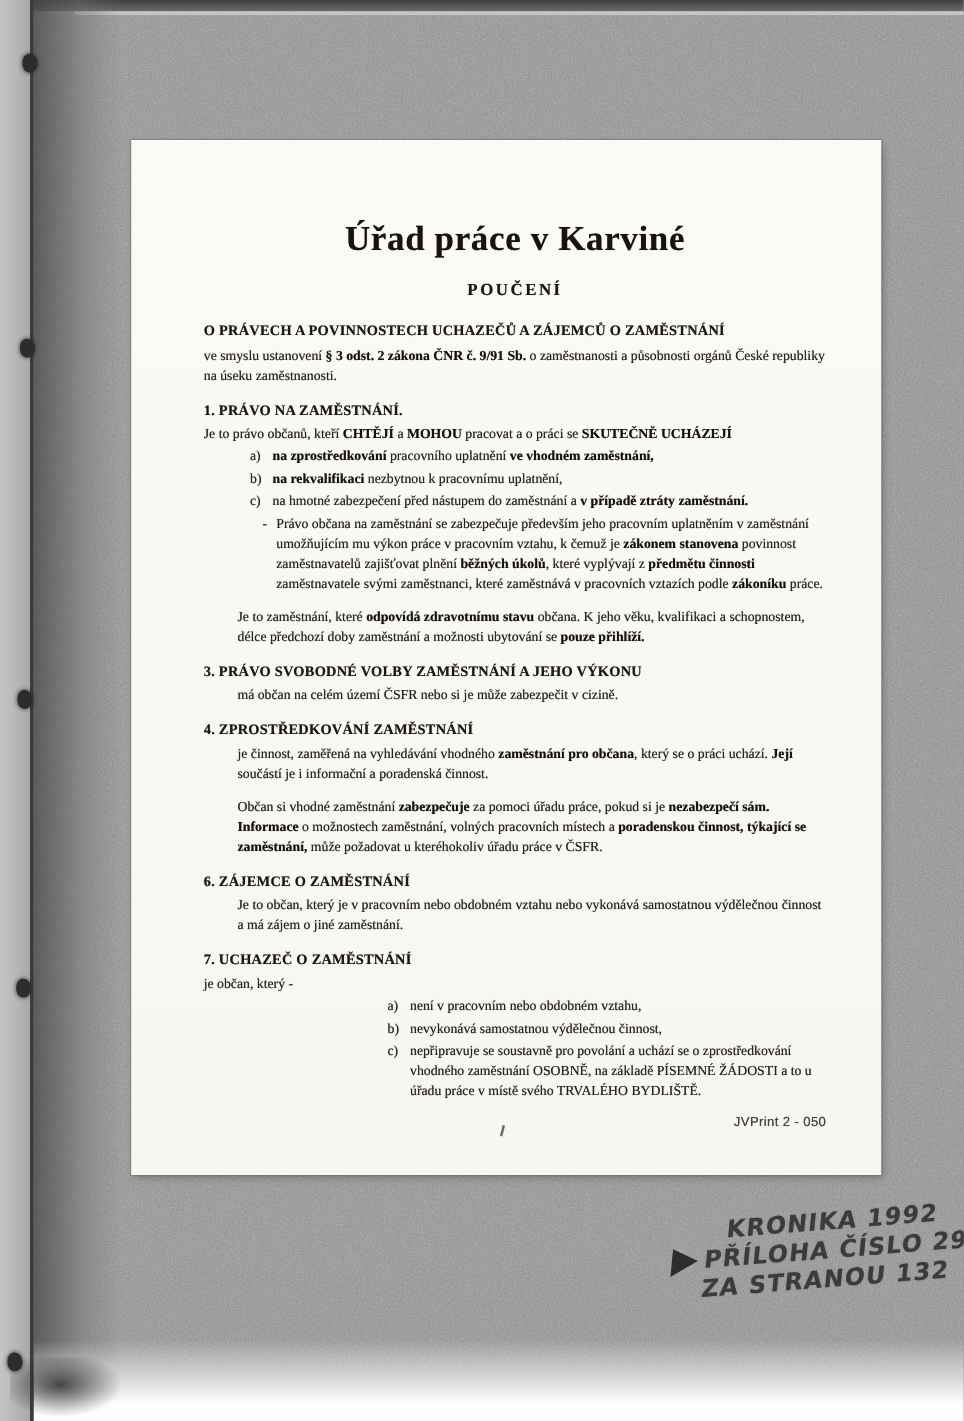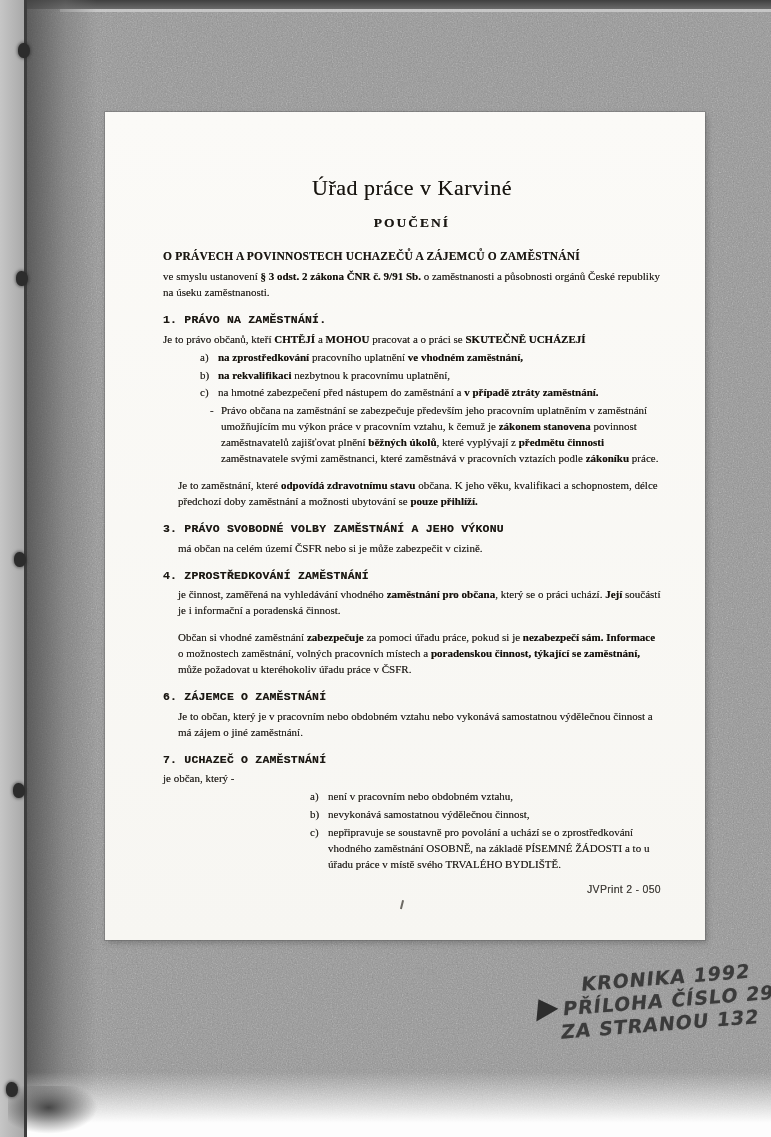--- a/index.html
+++ b/index.html
@@ -35,27 +35,27 @@
   .paper{
     position:absolute;left:105px;top:112px;width:600px;height:828px;z-index:2;
     background:linear-gradient(180deg,#fbfaf7,#f7f6f2);
     box-shadow:0 0 0 1px rgba(90,90,90,.35), 2px 3px 6px rgba(60,60,60,.35);
     box-sizing:border-box;
     padding:60px 44px 0 58px;
     color:#26231f;font-size:11px;line-height:1.45;
     text-shadow:0 0 .6px rgba(45,40,35,.65);
     overflow:hidden;
   }
-  .doc-title{text-align:center;font-size:22px;font-weight:400;letter-spacing:.5px;color:#17140f;}
+  .doc-title{text-align:center;font-size:28px;font-weight:700;letter-spacing:.5px;color:#17140f;}
   .doc-subtitle{text-align:center;font-size:13.5px;font-weight:700;letter-spacing:2px;margin-top:9px;color:#1b1813;}
   .doc-heading{font-size:11.5px;font-weight:700;margin-top:16px;letter-spacing:.2px;color:#1b1813;}
   .doc-intro{margin-top:4px;}
   .sec{margin-top:11px;}
-  .sec-title{font-size:11.5px;font-weight:700;letter-spacing:.2px;color:#1b1813;font-family:Liberation Mono, monospace;}
-  .sec-body{margin-left:15px;margin-top:3px;}
+  .sec-title{font-size:11.5px;font-weight:700;letter-spacing:.2px;color:#1b1813;}
+  .sec-body{margin-left:27px;margin-top:3px;}
   .sec-lead{margin-top:3px;}
   .items{margin-top:2px;}
   .item{display:flex;margin-left:37px;margin-top:2px;}
   .item .lbl{flex:none;width:18px;}
   .item .txt{flex:1;}
   .sec7 .item{margin-left:147px;}
   .note{display:flex;margin-left:47px;margin-top:2px;}
   .note .dash{flex:none;width:11px;}
   b{font-weight:700;color:#15120d;}
   .printer{ text-align:right;margin-top:9px;font-family:"Liberation Sans",sans-serif;

